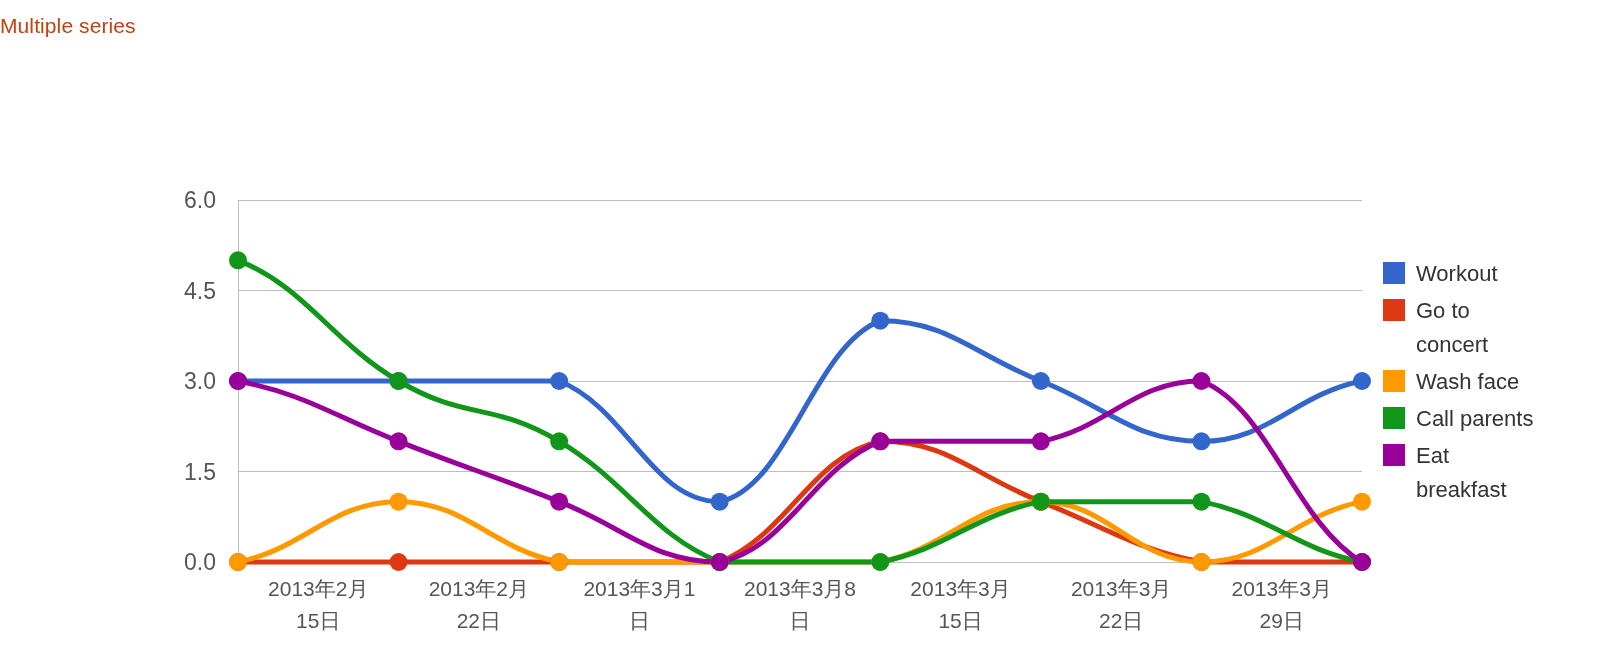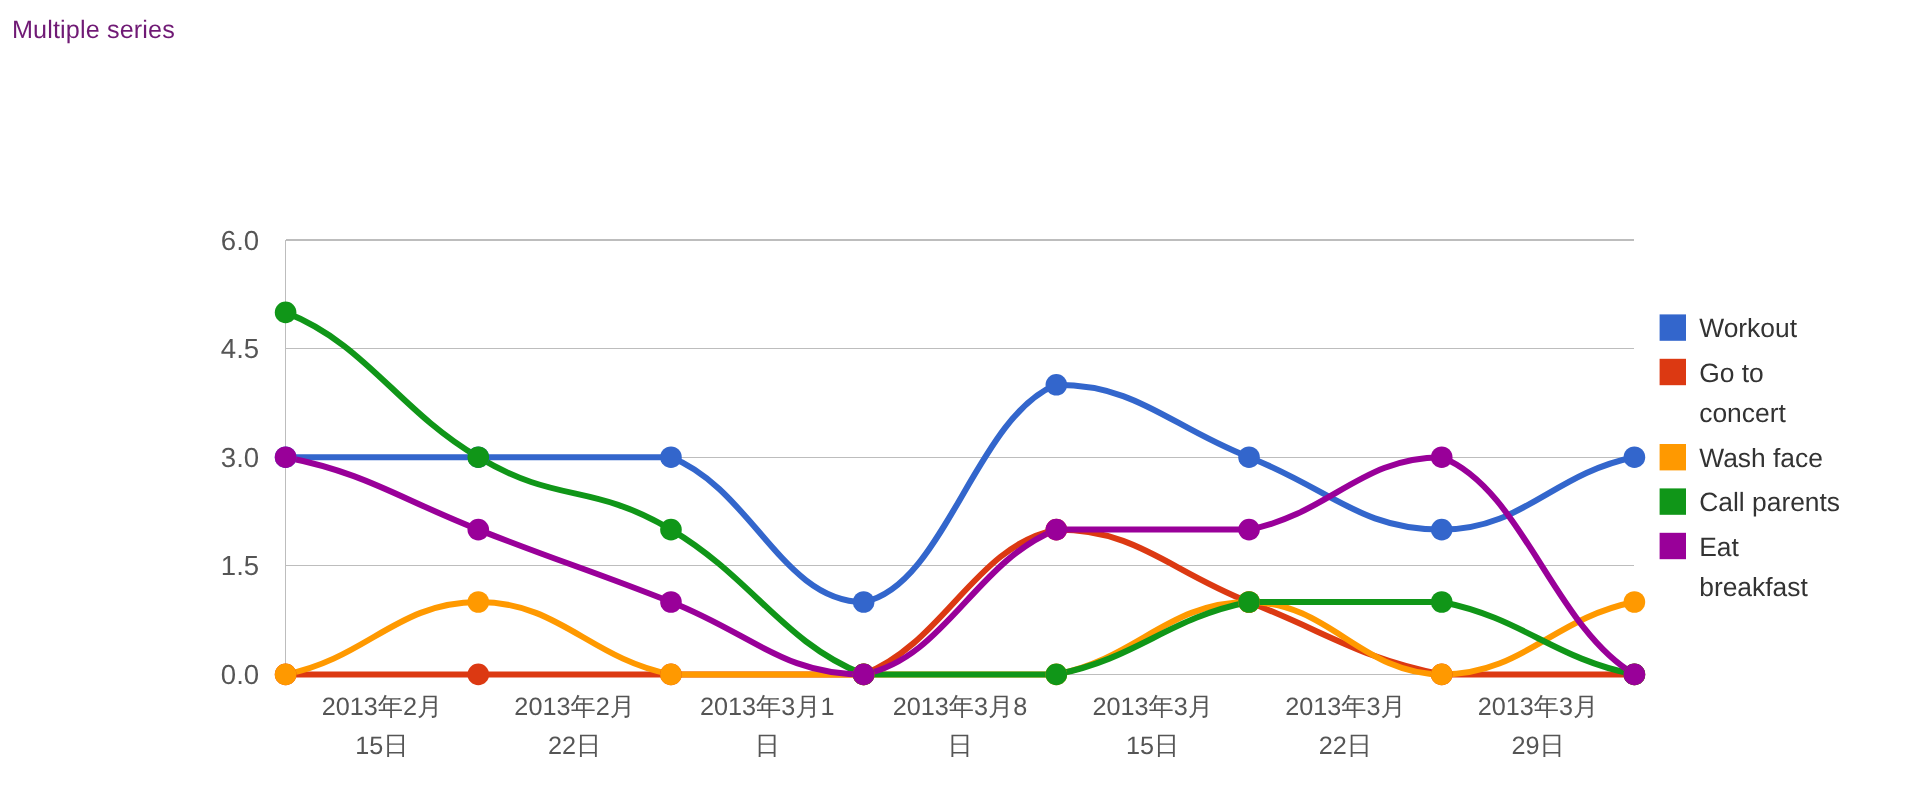--- a/index.html
+++ b/index.html
@@ -10,24 +10,24 @@
   body {
     width: 1600px;
     height: 660px;
     font-family: "Liberation Sans", sans-serif;
     color: #333333;
     overflow: hidden;
     position: relative;
   }
   #chart-title {
     position: absolute;
-    left: 10px;
+    left: 0;
     top: 14px;
     font-size: 21px;
-    color: #701a75;
+    color: #c2410c;
     font-family: "Liberation Sans", sans-serif;
     letter-spacing: 0.1px;
   }
   #chart-root {
     position: absolute;
     left: 0;
     top: 0;
     width: 1600px;
     height: 660px;
   }

